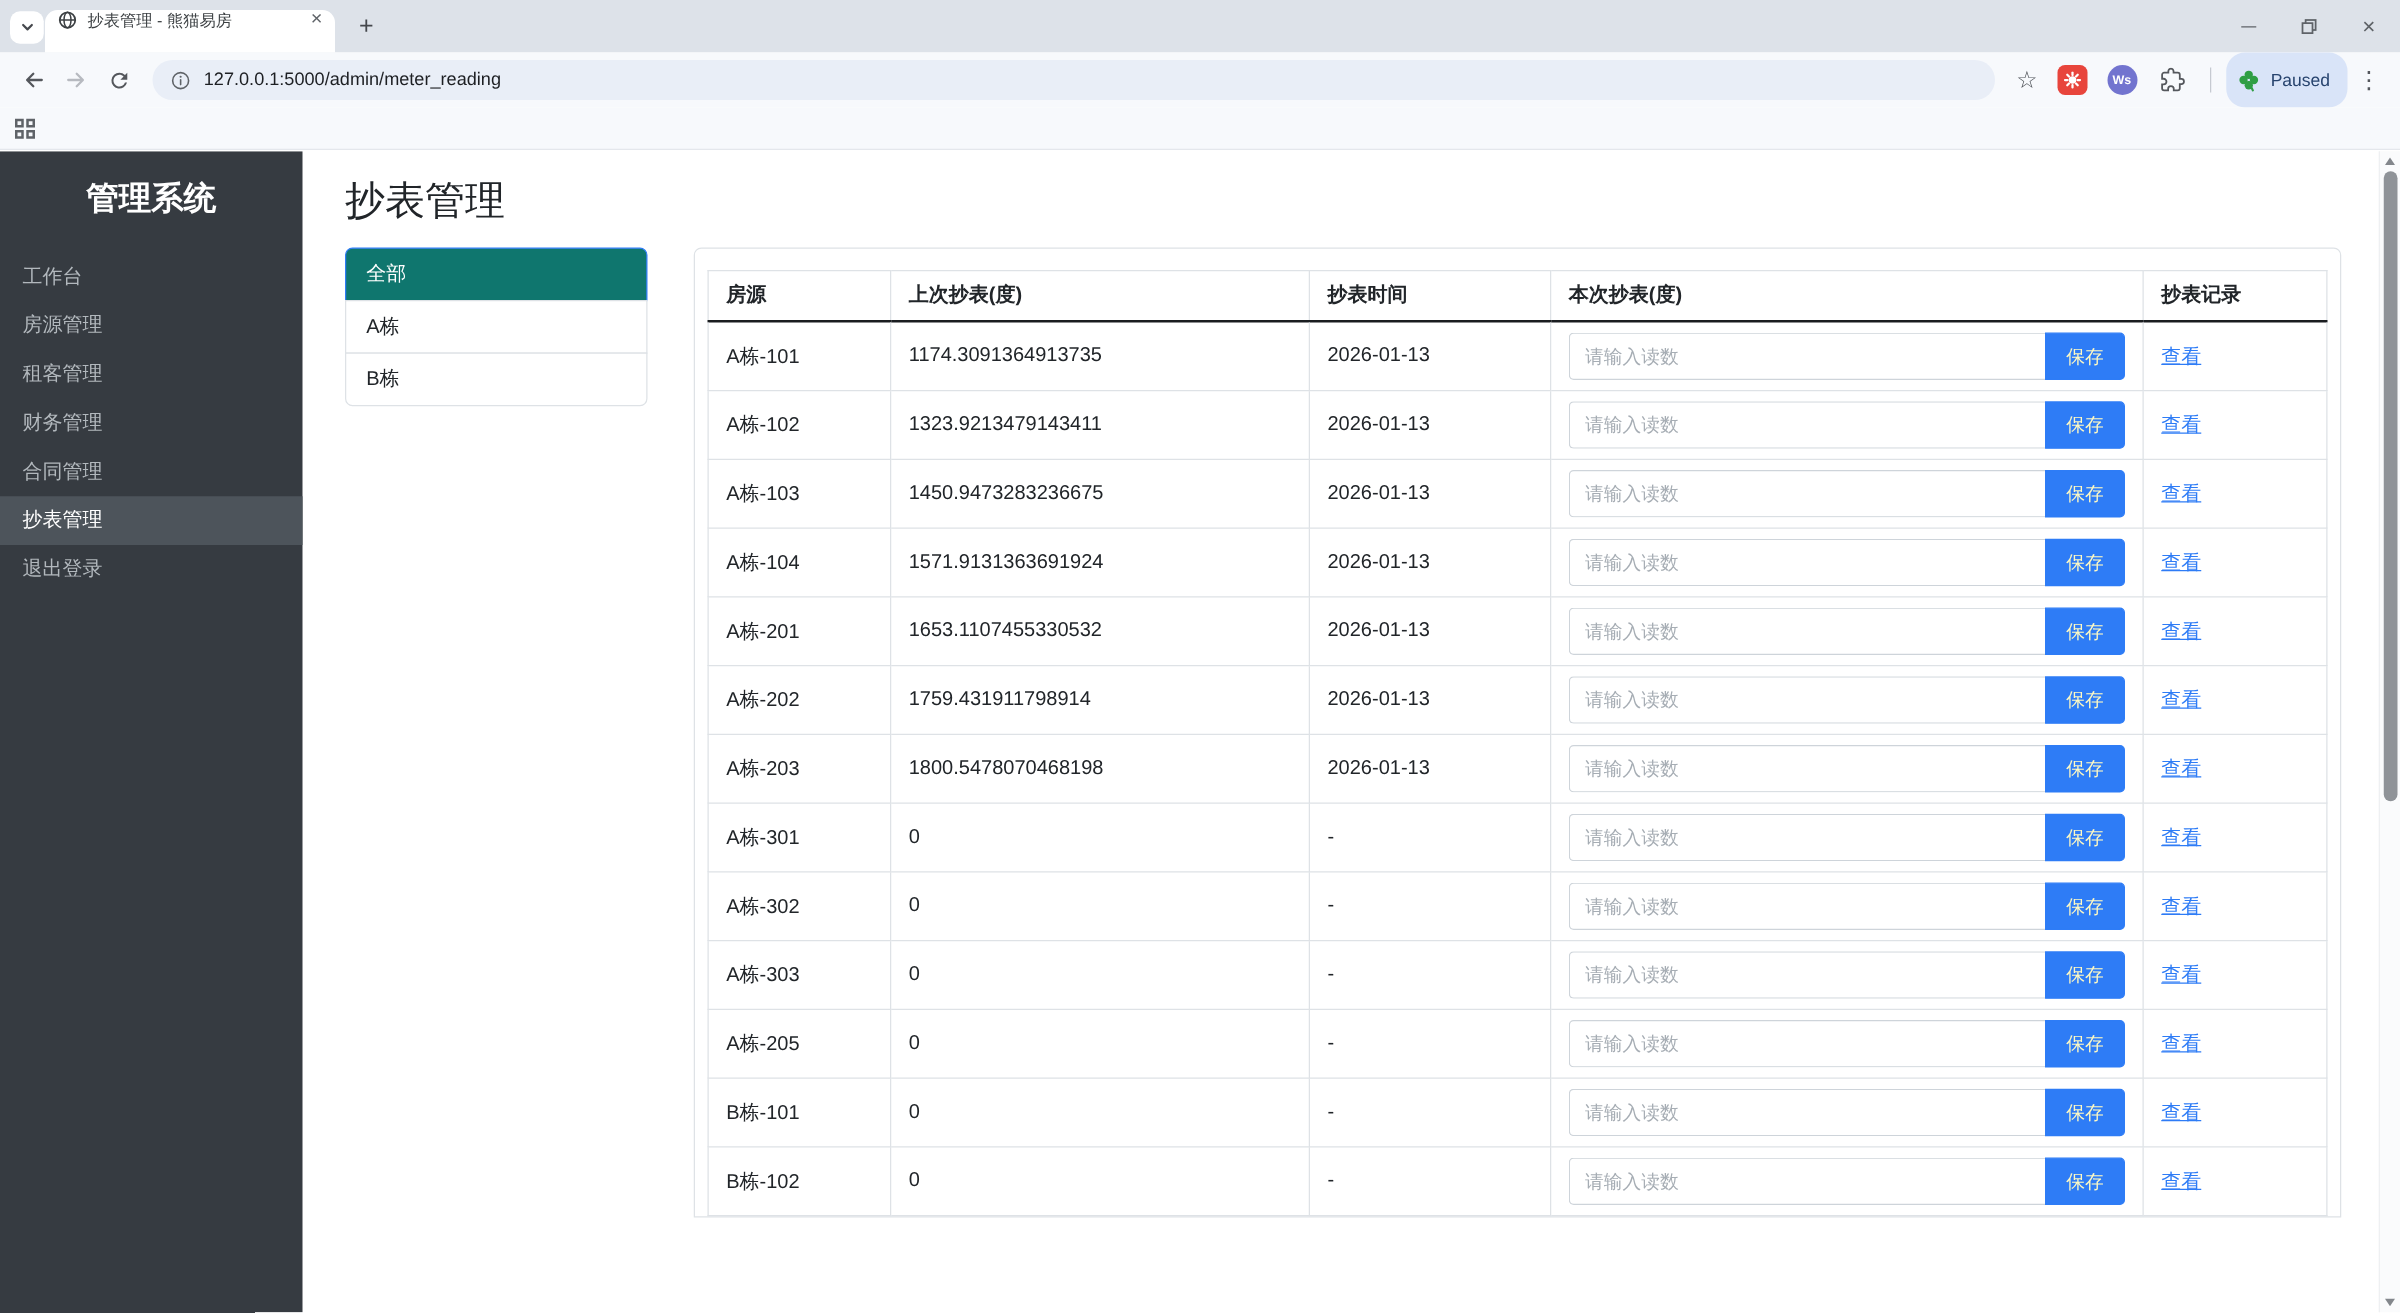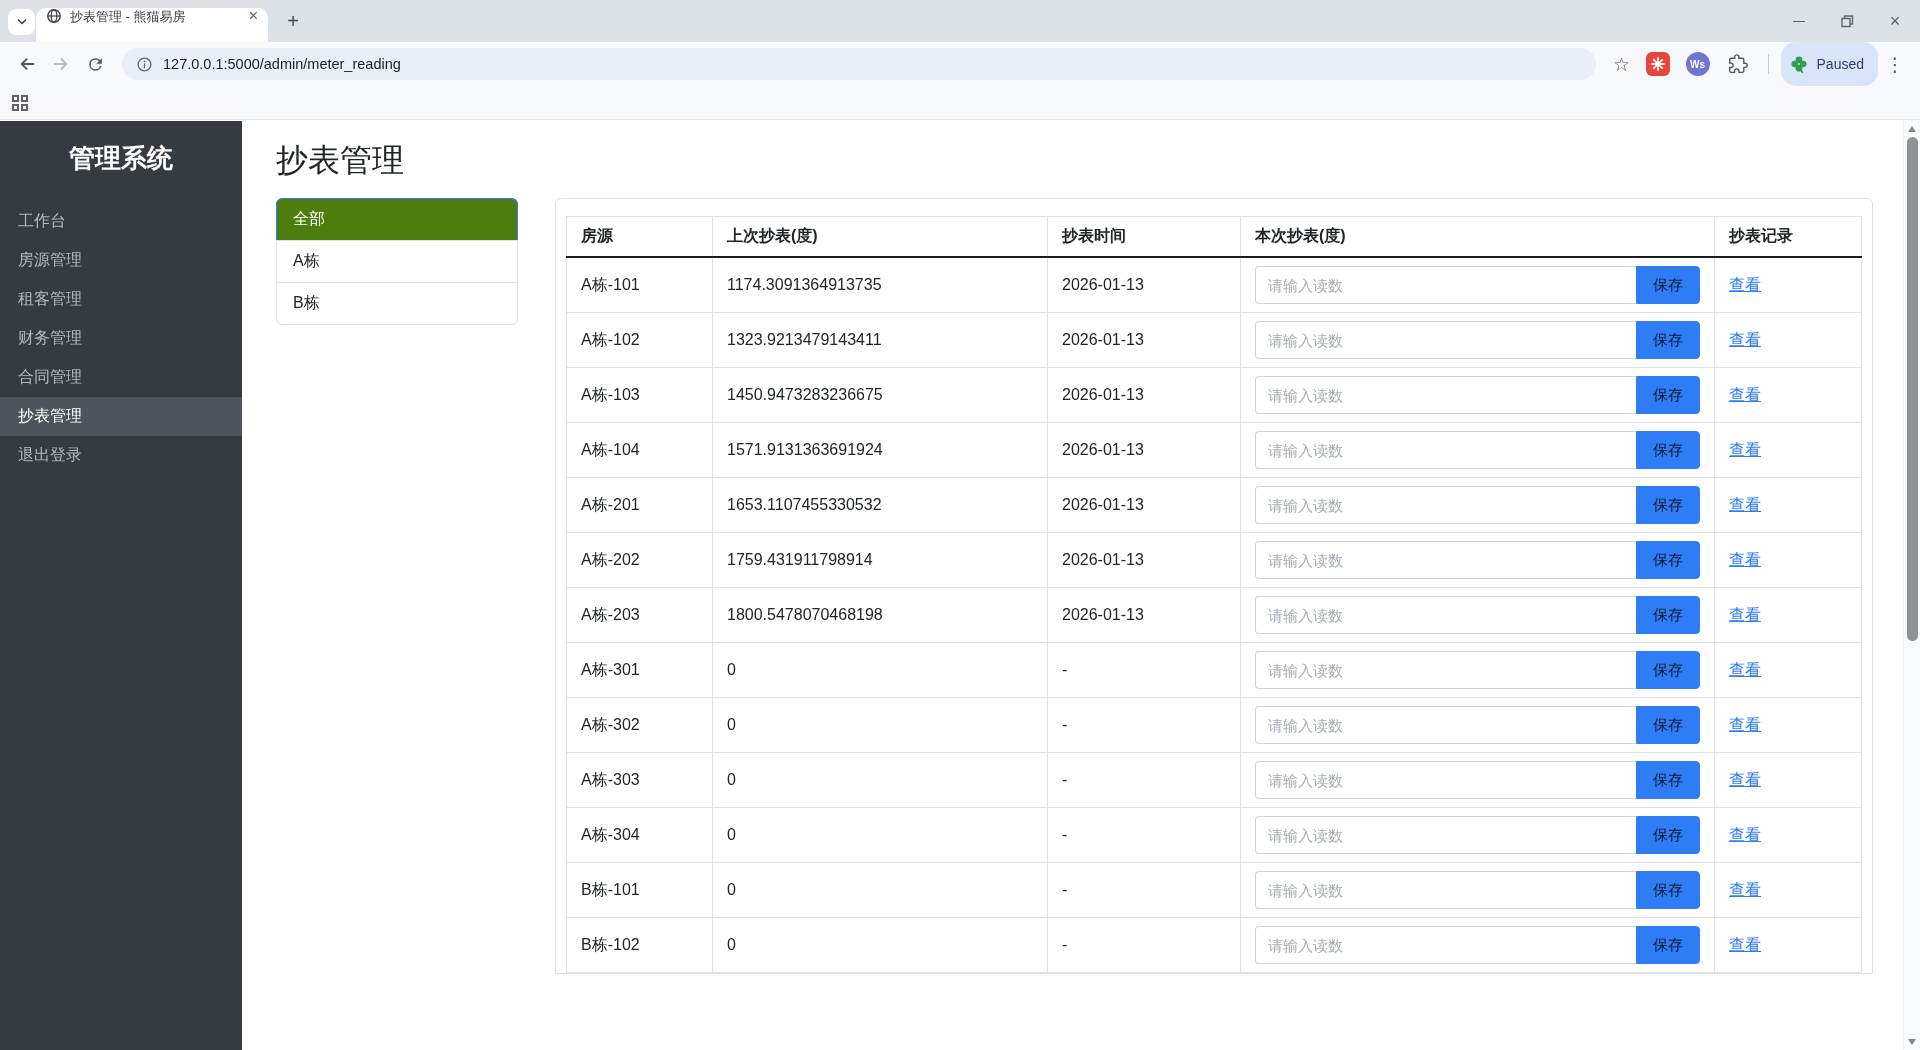--- a/index.html
+++ b/index.html
@@ -52,38 +52,38 @@
   .sidebar-nav a.active { background:#4d545b; color:#fff; }
 
   .main { flex:1; padding:16px 47px 0 34px; overflow:hidden; }
   .page-title { font-size:32px; font-weight:500; color:#212529; margin:2px 0 15px 0; }
   .content-row { display:flex; align-items:flex-start; gap:37px; }
 
   .filter-list { width:242px; flex:none; }
   .filter-item { padding:10px 16px; font-size:16px; background:#fff; border:1px solid #dee2e6; margin-top:-1px; cursor:pointer; }
   .filter-item:first-child { border-radius:6px 6px 0 0; margin-top:0; }
   .filter-item:last-child { border-radius:0 0 6px 6px; }
-  .filter-item.active { background:#4d7c0f; border-color:#2e7cf6; color:#fff; }
+  .filter-item.active { background:#0f766e; border-color:#2e7cf6; color:#fff; }
 
   .card { flex:1; background:#fff; border:1px solid #dee2e6; border-radius:6px 6px 0 0; min-width:0; }
   .card-header { background:#fafbfd; border-bottom:1px solid #dee2e6; padding:8px 8px 0 8px; display:flex; }
   .tab { padding:10px 17px; font-size:16px; color:#8a9199; border:1px solid transparent; border-bottom:none;
          border-radius:6px 6px 0 0; margin-bottom:-1px; cursor:pointer; }
   .tab.active { background:#fff; color:#212529; border-color:#dee2e6; }
   .card-body { padding:17px 10px 0 10px; }
 
   table { width:100%; border-collapse:collapse; table-layout:fixed; font-size:16px; }
   th, td { border:1px solid #dee2e6; text-align:left; vertical-align:middle; }
   thead th { font-weight:700; padding:9px 14px; border-bottom:2px solid #1a1d20; }
   tbody td { padding:8px 14px; height:55px; }
   .input-group { display:flex; width:100%; }
   .reading-input { flex:1; min-width:0; height:38px; border:1px solid #ced4da; border-right:none; border-radius:4px 0 0 4px;
                    padding:0 12px; font-size:15px; color:#212529; outline:none; font-family:inherit; }
   .reading-input::placeholder { color:#a6adb4; }
-  .save-btn { height:38px; padding:0 16px; background:#2e7cf6; color:#0f172a; border:1px solid #2e7cf6;
+  .save-btn { height:38px; padding:0 16px; background:#2e7cf6; color:#fef9c3; border:1px solid #2e7cf6;
               border-radius:0 4px 4px 0; font-size:15px; cursor:pointer; font-family:Liberation Serif, serif; flex:none; }
   .view-link { color:#2e7cf6; text-decoration:underline; cursor:pointer; }
 
   
   .scrollbar { position:absolute; right:0; top:121px; bottom:0; width:17px; background:#fafbfc; border-left:1px solid #eef0f2; }
   .sb-arrow { position:absolute; left:4px; width:0; height:0; border-left:4.5px solid transparent; border-right:4.5px solid transparent; }
   .sb-up { top:5px; border-bottom:6px solid #83878c; }
   .sb-down { bottom:5px; border-top:6px solid #83878c; }
   .sb-thumb { position:absolute; left:3px; width:11px; top:16px; height:504px; background:#8f9398; border-radius:6px; cursor:pointer; }
 </style>
@@ -368,21 +368,21 @@
         <div class="input-group">
           <input class="reading-input" placeholder="请输入读数" style="">
           <button class="save-btn">保存</button>
         </div>
       </td>
       <td>
         <a class="view-link">查看</a>
       </td>
     </tr>
     <tr>
-      <td>A栋-304</td>
+      <td>A栋-205</td>
       <td>0</td>
       <td>-</td>
       <td>
         <div class="input-group">
           <input class="reading-input" placeholder="请输入读数" style="">
           <button class="save-btn">保存</button>
         </div>
       </td>
       <td>
         <a class="view-link">查看</a>

